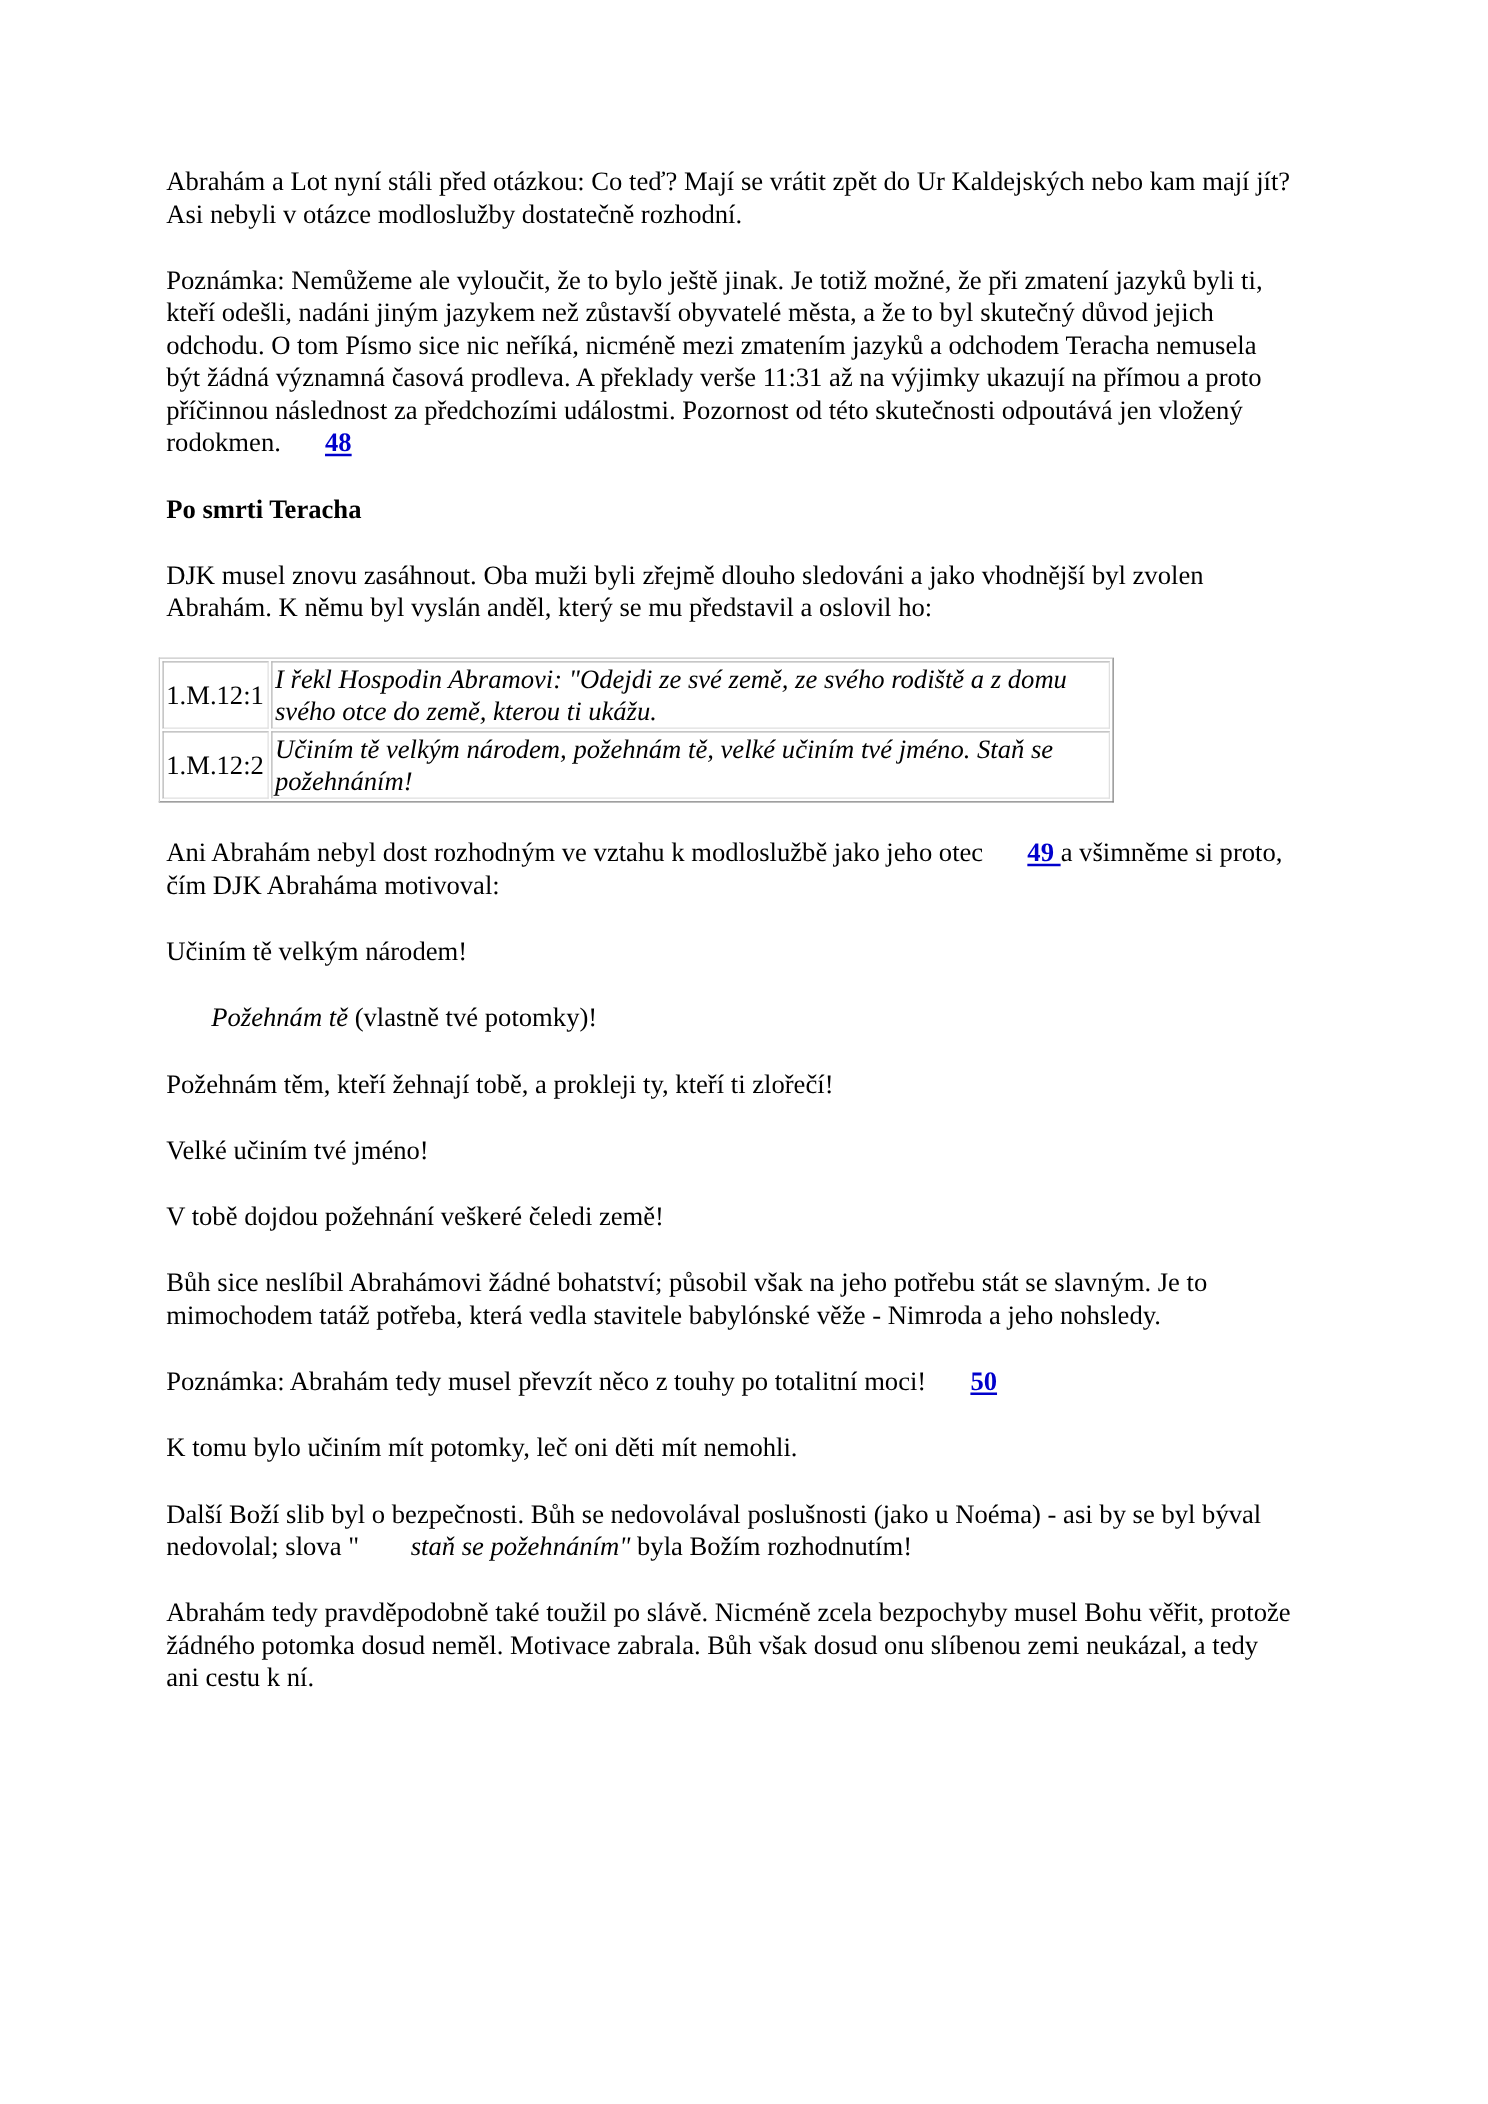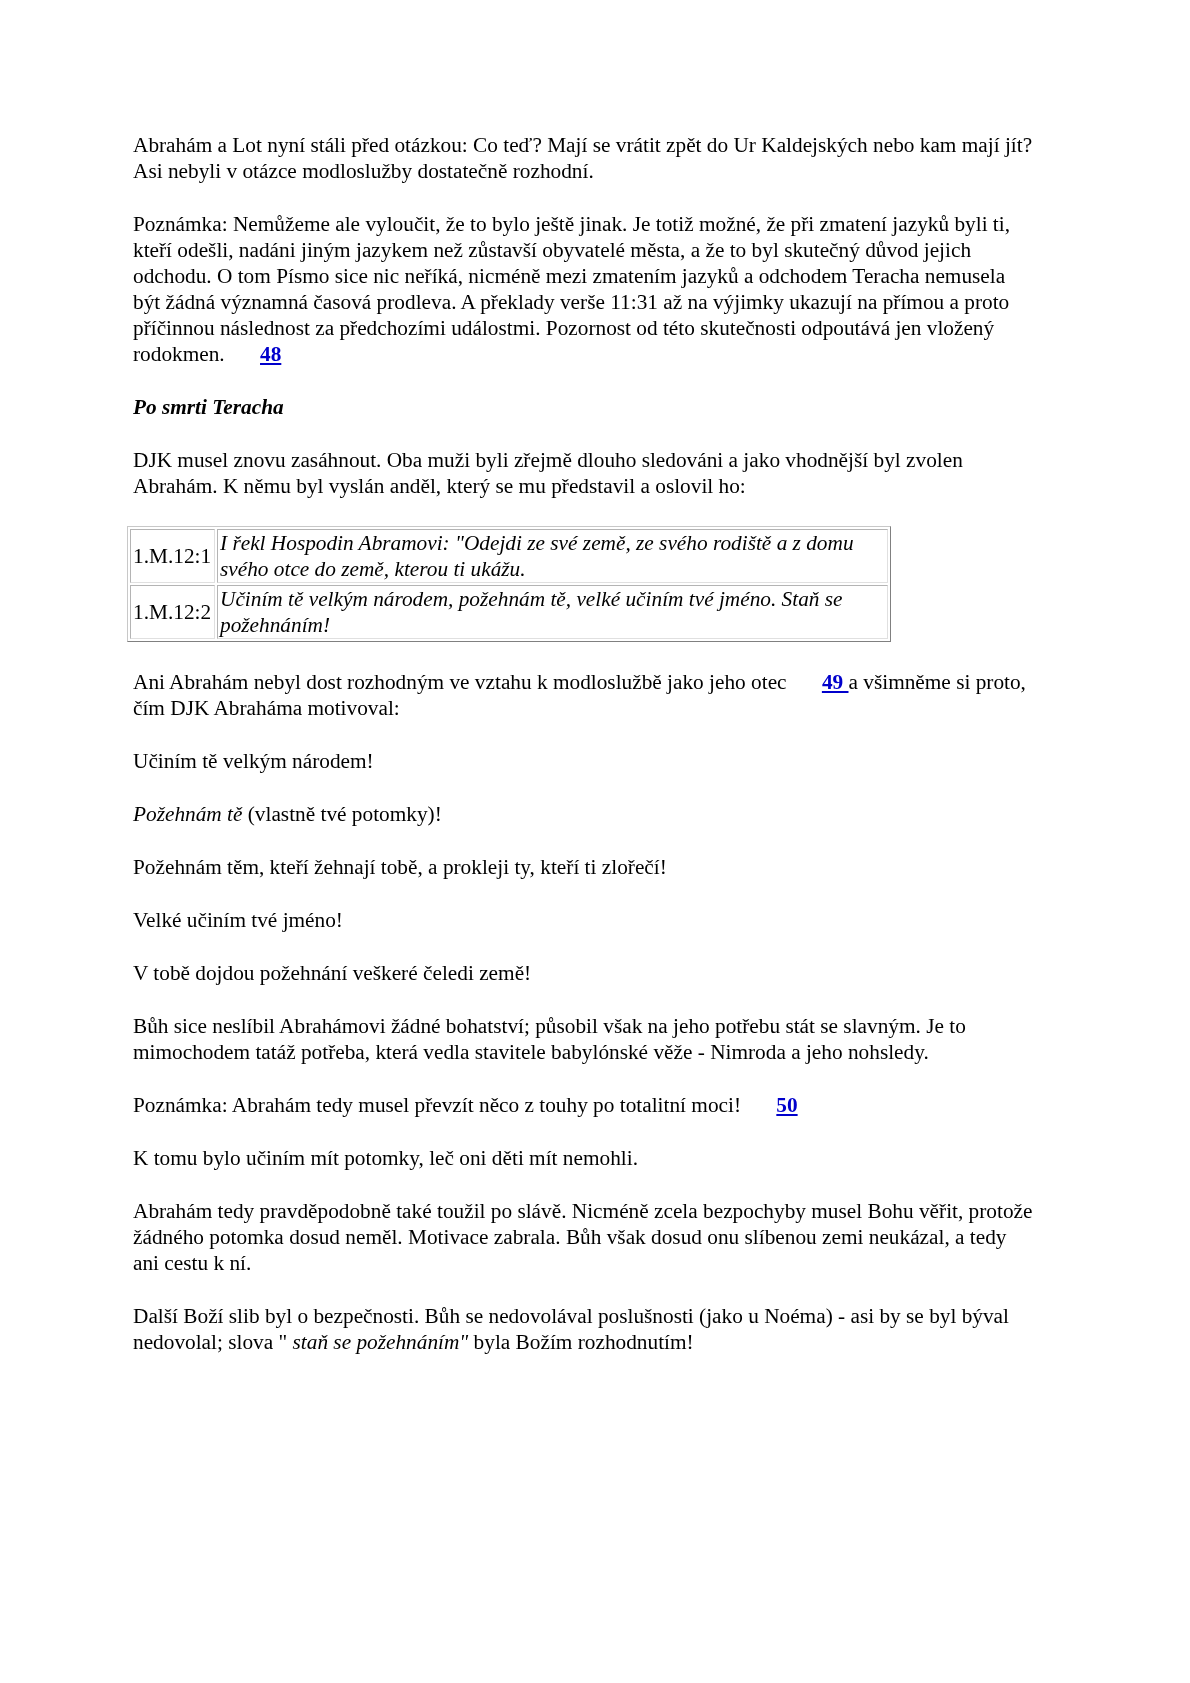--- a/index.html
+++ b/index.html
@@ -21,21 +21,20 @@
       top: 132px;
       width: 900px;
       font-size: 21.3px;
       line-height: 26px;
     }
     p {
       margin: 0 0 27px 0;
     }
     h3.section-heading {
       font-size: 21.3px;
-      font-style: italic;
       font-weight: bold;
       margin: 0 0 27px 0;
       line-height: 26px;
     }
     a.fn {
       color: #0000cc;
       font-weight: bold;
       text-decoration: underline;
       margin-left: 30px;
     }
@@ -57,21 +56,21 @@
       line-height: 26px;
     }
     table.verses td.ref {
       white-space: nowrap;
       width: 80px;
       font-style: normal;
     }
     table.verses td.text {
       font-style: italic;
     }
-    em { font-style: italic; }
+    em { font-style: italic; margin-left: 36px; }
   </style>
 </head>
 <body>
 
 <div class="page">
 
   <p>
     <span>Abrahám a Lot nyní stáli před otázkou: Co teď? Mají se vrátit zpět do Ur Kaldejských nebo kam mají jít? Asi nebyli v otázce modloslužby dostatečně rozhodní.</span>
   </p>
 
@@ -128,20 +127,20 @@
 
   <p>
     <span>Poznámka: Abrahám tedy musel převzít něco z touhy po totalitní moci! </span><a href="#" class="fn">50</a>
   </p>
 
   <p>
     <span>K tomu bylo učiním mít potomky, leč oni děti mít nemohli.</span>
   </p>
 
   <p>
-    <span>Abrahám tedy pravděpodobně také toužil po slávě. Nicméně zcela bezpochyby musel Bohu věřit, protože žádného potomka dosud neměl. Motivace zabrala. Bůh však dosud onu slíbenou zemi neukázal, a tedy ani cestu k ní.</span>
+    <span>Další Boží slib byl o bezpečnosti. Bůh se nedovolával poslušnosti (jako u Noéma) - asi by se byl býval nedovolal; slova " </span><em>staň se požehnáním"</em><span> byla Božím rozhodnutím!</span>
   </p>
 
   <p>
-    <span>Další Boží slib byl o bezpečnosti. Bůh se nedovolával poslušnosti (jako u Noéma) - asi by se byl býval nedovolal; slova " </span><em>staň se požehnáním"</em><span> byla Božím rozhodnutím!</span>
+    <span>Abrahám tedy pravděpodobně také toužil po slávě. Nicméně zcela bezpochyby musel Bohu věřit, protože žádného potomka dosud neměl. Motivace zabrala. Bůh však dosud onu slíbenou zemi neukázal, a tedy ani cestu k ní.</span>
   </p>
 
 </div>
 
 </body></html>

